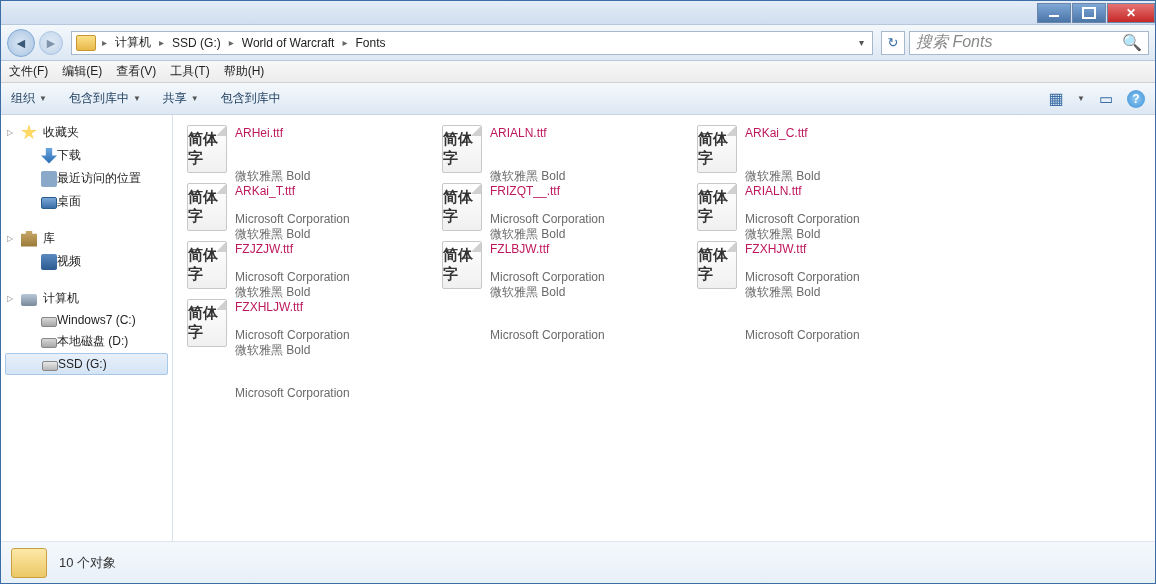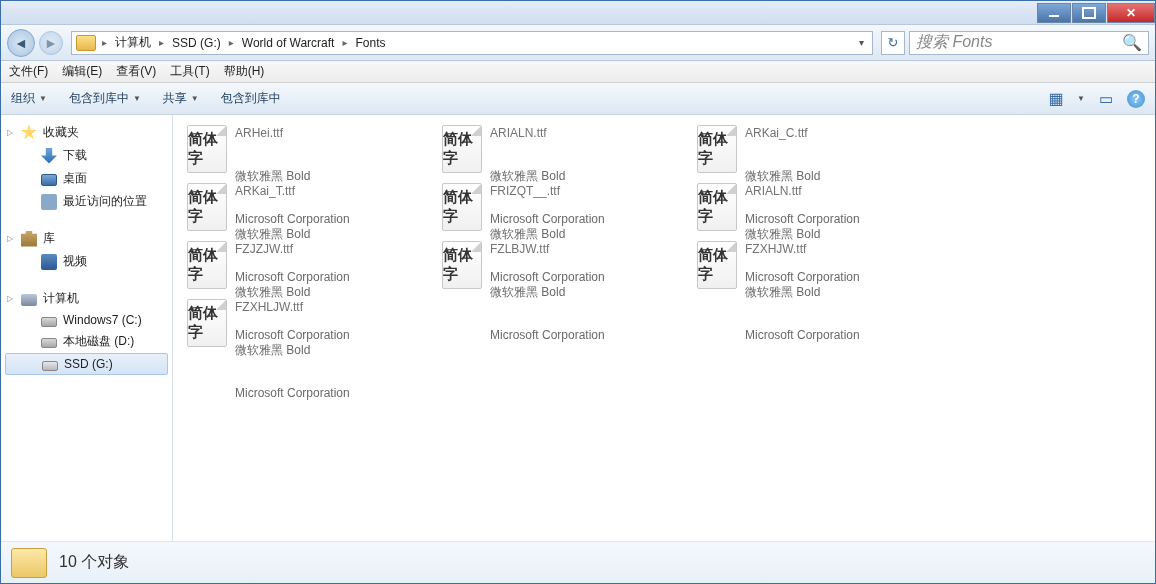--- a/index.html
+++ b/index.html
@@ -40,44 +40,44 @@
 .viewicon::before { content:"▦"; color:#3b6ea5; font-size:16px; }
 .paneicon::before { content:"▭"; color:#3b6ea5; font-size:15px; }
 .helpicon { width:18px; height:18px; border-radius:50%; background:radial-gradient(#8fcaf5,#3b8fd5); color:#fff; font-size:12px; font-weight:bold; }
 
 
 .body { flex:1; display:flex; min-height:0; }
 .sidebar { width:172px; border-right:1px solid #d8e0ea; background:#fff; padding:6px 0; font-size:12px; overflow:hidden; }
 .navgroup { margin-bottom:14px; }
 .navhead { display:flex; align-items:center; gap:6px; padding:3px 10px 3px 20px; color:#1a1a1a; position:relative; }
 .navhead::before { content:"▷"; position:absolute; left:6px; font-size:8px; color:#888; }
-.navitem { display:flex; align-items:center; gap:6px; padding:3px 10px 3px 40px; color:#222; }
+.navitem { display:flex; align-items:center; gap:0; padding:3px 10px 3px 40px; color:#222; }
 .navitem.sel { background:linear-gradient(#e8f0fa,#d4e4f5); border:1px solid #a8c8e8; border-radius:2px; margin:0 4px; padding-left:36px; }
 .ico { width:16px; height:16px; display:inline-block; }
 .ico-star { background:radial-gradient(#ffd966 40%,#e6a817); clip-path:polygon(50% 0,61% 35%,98% 35%,68% 57%,79% 91%,50% 70%,21% 91%,32% 57%,2% 35%,39% 35%); }
 .ico-dl { background:linear-gradient(#6aa6e0,#2a6bb0); clip-path:polygon(30% 0,70% 0,70% 50%,100% 50%,50% 100%,0 50%,30% 50%); }
 .ico-desk { background:linear-gradient(#7aa8d8,#3a6ea8); border:1px solid #2a5a8a; border-radius:2px; width:16px; height:12px; margin-top:2px; }
 .ico-recent { background:#8aa8c8; border-radius:2px; }
 .ico-lib { background:linear-gradient(#c8a868,#9a7838); clip-path:polygon(0 100%,0 20%,30% 20%,30% 0,70% 0,70% 20%,100% 20%,100% 100%); }
 .ico-vid { background:linear-gradient(#5a8ac0,#2a5a90); border-radius:2px; position:relative; }
 .ico-home { background:radial-gradient(#8ac8f0,#4a98d0); border-radius:50%; }
 .ico-comp { background:linear-gradient(#b8c8d8,#7a8a9a); border-radius:2px; width:16px; height:12px; margin-top:2px; }
 .ico-drive { background:linear-gradient(#d8d8d8,#a8a8a8); border-radius:2px; width:16px; height:10px; margin-top:3px; border:1px solid #888; }
 .ico-ssd { background:linear-gradient(#e8e8e8,#b8b8b8); border-radius:2px; width:16px; height:10px; margin-top:3px; border:1px solid #888; }
 
 .content { flex:1; background:#fff; padding:6px 10px; display:flex; flex-wrap:wrap; align-content:flex-start; overflow:auto; }
 .fileitem { width:255px; height:58px; display:flex; align-items:flex-start; gap:8px; padding:4px; }
 .fonticon { width:40px; height:48px; border:1px solid #c8c8c8; background:linear-gradient(#fff,#f0f0f0); border-radius:2px; display:flex; align-items:center; justify-content:center; font-size:15px; font-weight:bold; color:#333; position:relative; }
 .fonticon::before { content:""; position:absolute; top:0; right:0; width:10px; height:10px; background:linear-gradient(135deg,#fff 48%,#d0d0d0 52%); }
 .fileinfo { display:flex; flex-direction:column; font-size:12px; line-height:16px; }
-.fname { color:#737373; }
+.fname { color:#be185d; }
 .fsub { color:#6a6a6a;margin-top:27px; }
 
 
-.status { height:42px; border-top:1px solid #dde5ee; background:linear-gradient(#f4f8fc,#e8f0f8); display:flex; align-items:center; padding:12px 10px; gap:12px; font-size:16px; color:#333; }
+.status { height:42px; border-top:1px solid #dde5ee; background:linear-gradient(#f4f8fc,#e8f0f8); display:flex; align-items:center; padding:12px 10px; gap:12px; font-size:13px; color:#333; }
 .statusfolder { width:36px; height:30px; background:linear-gradient(#fce8a8,#ecc866); border:1px solid #c8a040; border-radius:3px; }
 </style>
 </head>
 <body>
 
 <div class="window">
 
   <div class="titlebar">
     <div class="titlebtn min"></div>
     <div class="titlebtn max"></div>
@@ -143,26 +143,26 @@
       <div class="navgroup">
         <div class="navhead">
             <span class="ico ico-star"></span>
             <span>收藏夹</span>
           </div>
         <div class="navitem">
             <span class="ico ico-dl"></span>
             <span>下载</span>
           </div>
         <div class="navitem">
+            <span class="ico ico-recent"></span>
+            <span>最近访问的位置</span>
+          </div>
+        <div class="navitem">
             <span class="ico ico-desk"></span>
             <span>桌面</span>
-          </div>
-        <div class="navitem">
-            <span class="ico ico-recent"></span>
-            <span>最近访问的位置</span>
           </div>
       </div>
       <div class="navgroup">
         <div class="navhead">
             <span class="ico ico-lib"></span>
             <span>库</span>
           </div>
         <div class="navitem">
             <span class="ico ico-vid"></span>
             <span>视频</span>

